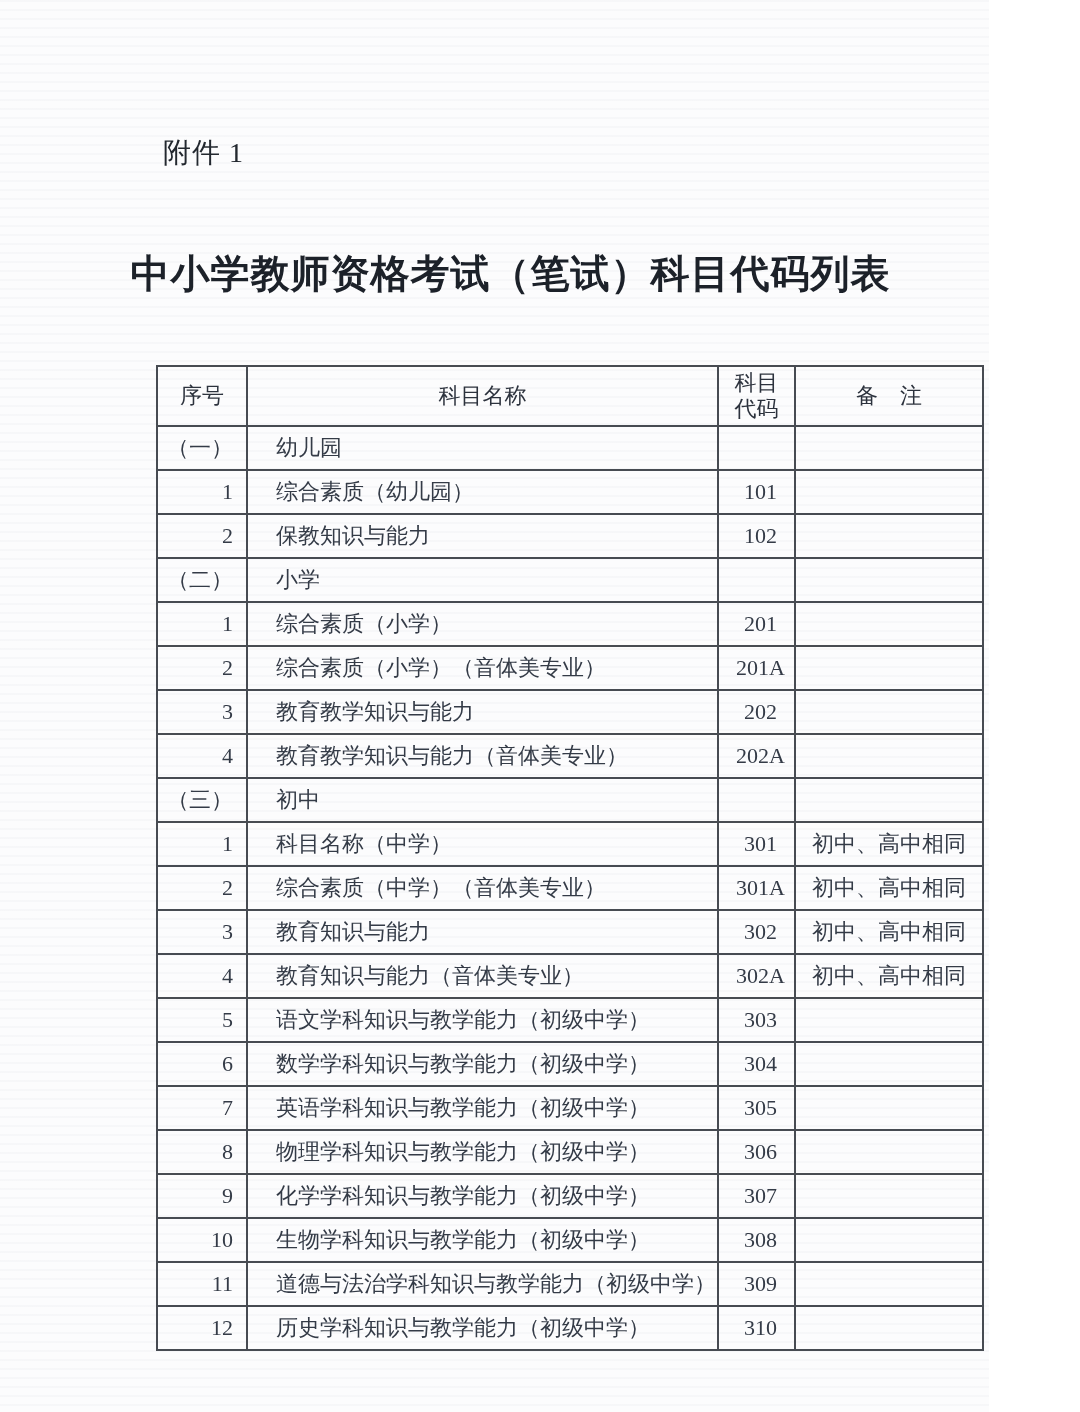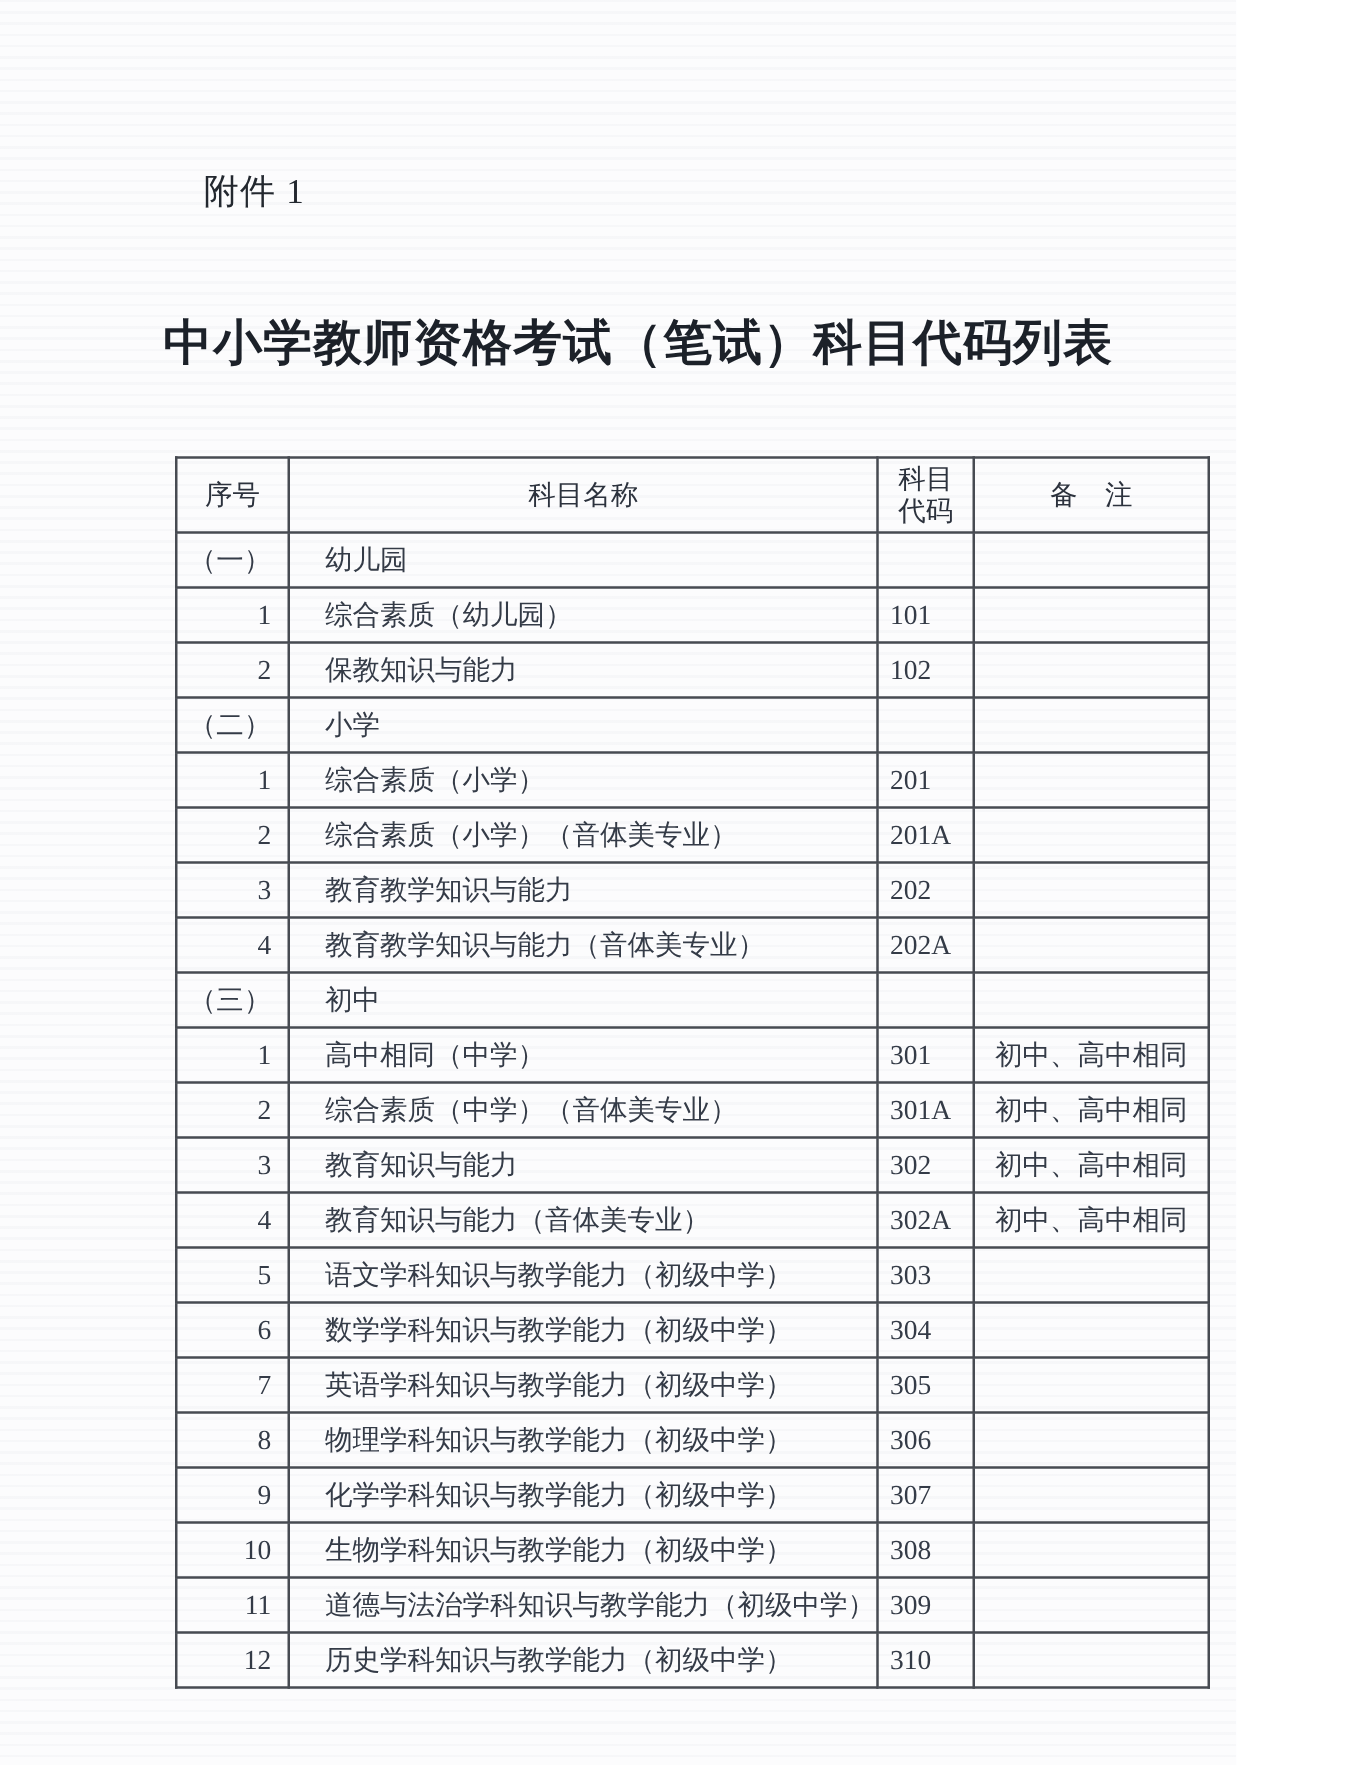--- a/index.html
+++ b/index.html
@@ -42,21 +42,21 @@
     top: 247px;
     width: 100%;
     text-align: center;
     font-size: 39px;
     font-weight: bold;
     letter-spacing: 1px;
     color: #1c2129;
   }
   table.subject-table {
     position: absolute;
-    left: 140px;
+    left: 156px;
     top: 365px;
     border-collapse: collapse;
     table-layout: fixed;
   }
   .subject-table th,
   .subject-table td {
     border: 2px solid #474b52;
     font-size: 22px;
     font-weight: normal;
     overflow: hidden;
@@ -77,21 +77,21 @@
   }
   .cell-no {
     text-align: right;
     padding-right: 13px;
   }
   .cell-name {
     text-align: left;
     padding-left: 28px;
   }
   .cell-code {
-    text-align: left;
+    text-align: center;
     padding-left: 9px;
     margin-left: 27px;
   }
   .cell-note {
     text-align: center;
     padding: 0 16px;
   }
 </style>
 </head>
 <body>
@@ -167,21 +167,21 @@
           <td class="cell-note"></td>
         </tr>
         <tr>
           <td class="cell-no">（三）</td>
           <td class="cell-name">初中</td>
           <td class="cell-code"></td>
           <td class="cell-note"></td>
         </tr>
         <tr>
           <td class="cell-no">1</td>
-          <td class="cell-name">高中相同（中学）</td>
+          <td class="cell-name">科目名称（中学）</td>
           <td class="cell-code">301</td>
           <td class="cell-note">初中、高中相同</td>
         </tr>
         <tr>
           <td class="cell-no">2</td>
           <td class="cell-name">综合素质（中学）（音体美专业）</td>
           <td class="cell-code">301A</td>
           <td class="cell-note">初中、高中相同</td>
         </tr>
         <tr>

